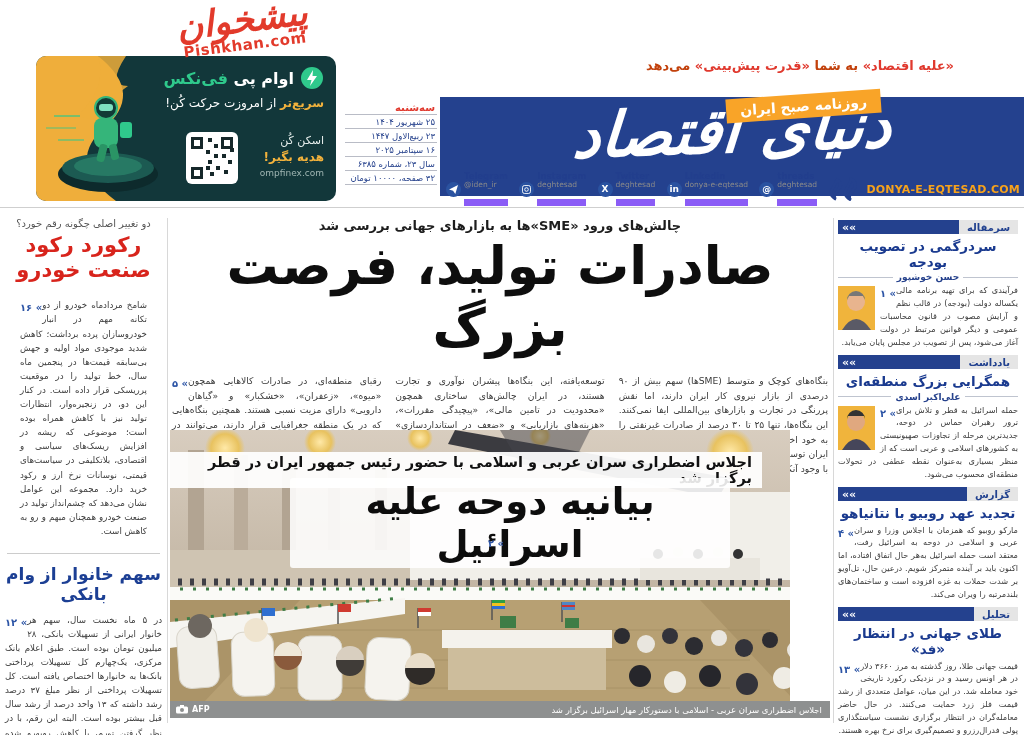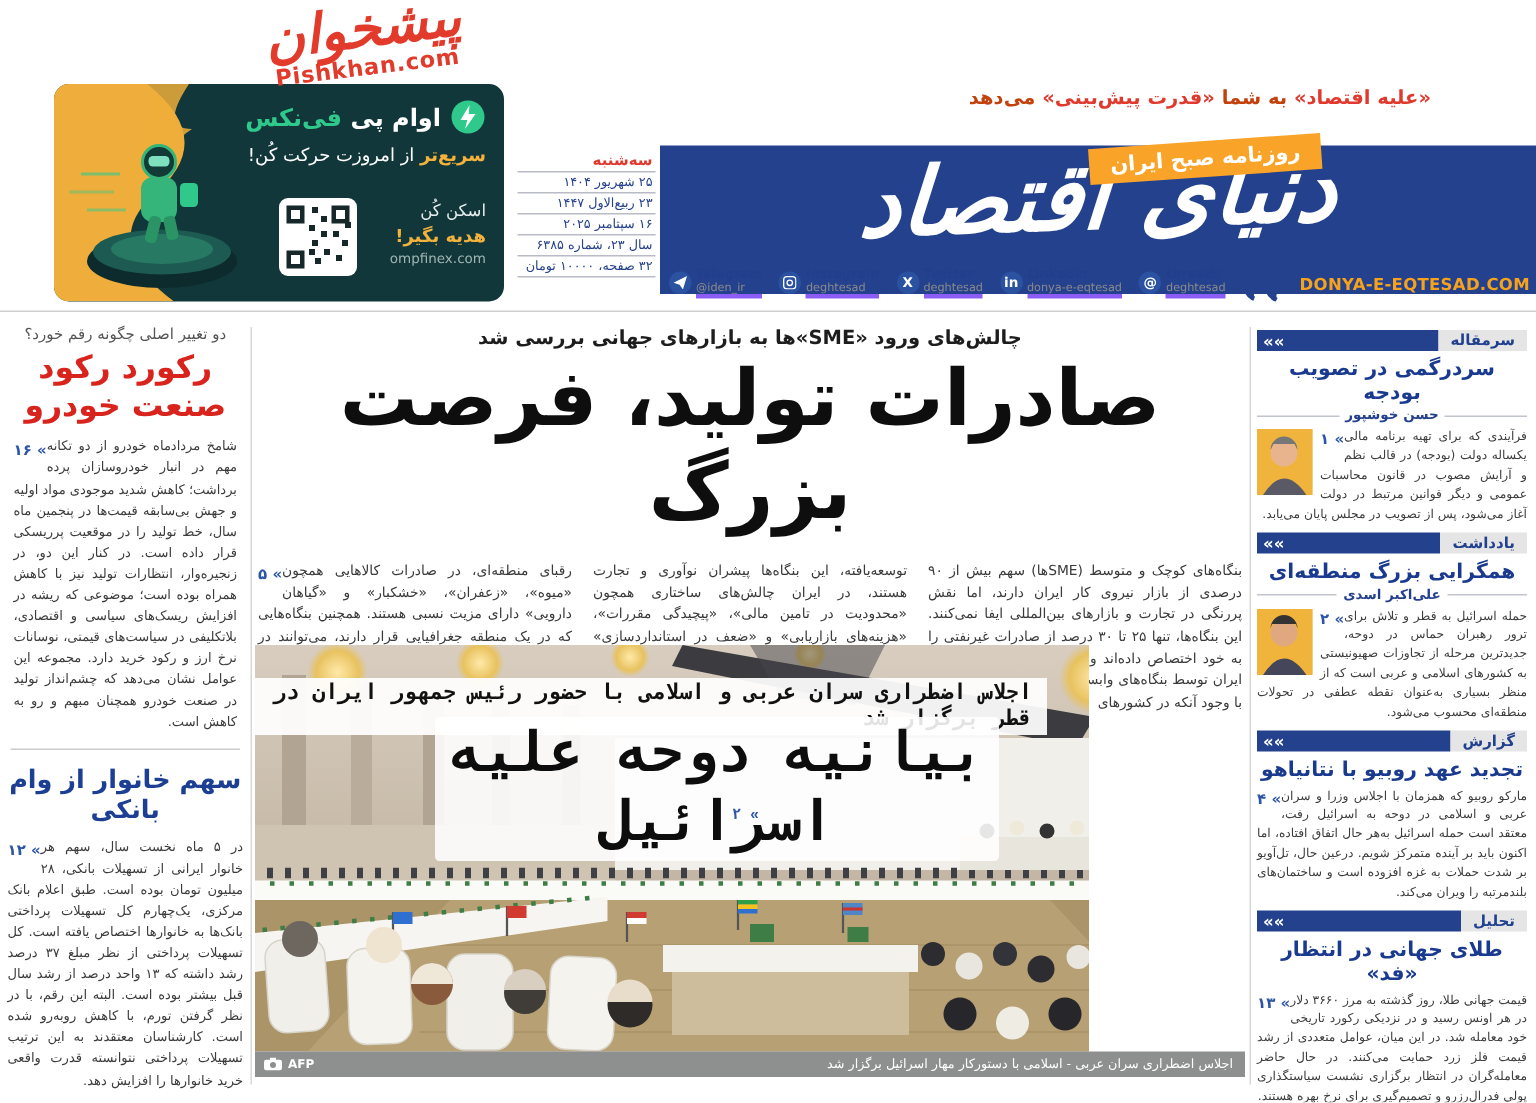--- a/index.html
+++ b/index.html
@@ -31,40 +31,40 @@
               font-style:italic;transform:rotate(-2deg) skewX(-6deg);z-index:5;line-height:1.5;white-space:nowrap;}
   #badge{left:726px;top:94px;background:#f9a428;color:#fff;font-weight:bold;font-size:14px;padding:4px 14px;
          transform:rotate(-4deg);z-index:6;direction:rtl;}
   #dates{left:345px;top:100px;width:92px;direction:rtl;}
   #dates .drow{font-size:8.5px;color:#25418c;text-align:left;padding:2px 2px 1px 2px;border-bottom:1px solid #b9bcc6;direction:rtl;text-align:right;}
   #dates .drow.first{color:#e0392e;font-weight:bold;font-size:10px;border-bottom:1px solid #b9bcc6;}
   #socials{left:446px;top:176px;width:574px;height:26px;display:flex;align-items:center;justify-content:space-between;}
   .soc{display:flex;align-items:center;gap:3px;}
   .soc .ic{width:15px;height:15px;border-radius:50%;background:#2a52a0;color:#fff;font-size:9px;font-weight:bold;
            display:flex;align-items:center;justify-content:center;flex:0 0 auto;}
-  .soc .tx{line-height:1.05;border-bottom:3px solid #8b5cf6;padding-bottom:0;}
+  .soc .tx{line-height:1.05;border-bottom:7px solid #8b5cf6;padding-bottom:11px;}
   .soc .nm{font-size:8.5px;font-weight:bold;color:#223e8d;display:block;}
   .soc .hd{font-size:7.5px;color:#8a8a8a;display:block;}
   #site-url{font-size:11px;font-weight:bold;color:#f7a21b;letter-spacing:.2px;display:flex;align-items:center;gap:4px;}
   #hdr-rule{left:0;top:207px;width:1024px;height:1px;background:#cfcfcf;}
 
   
   .vrule{top:218px;width:1px;height:505px;background:#d8d8d8;}
 
   
   #lead{left:172px;top:218px;width:656px;text-align:center;}
   #lead-kicker{font-size:13px;font-weight:bold;color:#1d1d1d;direction:rtl;}
   #lead-headline{font-size:52px;font-weight:bold;color:#0e0e0e;direction:rtl;line-height:1.2;margin-top:2px;letter-spacing:-1px;}
   #lead-body{display:flex;flex-direction:row-reverse;gap:14px;margin-top:14px;text-align:justify;}
   #lead-body .lcol{flex:1;direction:rtl;font-size:9.2px;line-height:1.6;color:#3a3a3a;}
   .ref{color:#2d55a6;font-weight:bold;font-size:10px;direction:ltr;unicode-bidi:embed;white-space:nowrap;}
   .ref.fl{float:left;margin-top:2px;}
 
   
-  #photo{left:170px;top:430px;width:556px;height:271px;overflow:hidden;background:#b9ac9b;font-family:Liberation Mono, monospace;}
+  #photo{left:170px;top:430px;width:620px;height:271px;overflow:hidden;background:#b9ac9b;}
   #ph-kicker{position:absolute;top:22px;right:28px;background:rgba(255,255,255,.93);padding:2px 10px;
              font-size:14.5px;font-weight:bold;color:#111;direction:rtl;}
   #ph-headline{position:absolute;top:48px;left:120px;right:60px;text-align:center;font-size:37px;font-weight:bold;
                color:#0d0d0d;direction:rtl;background:rgba(255,255,255,.88);padding:2px 8px;border-radius:3px;}
   #ph-ref{position:absolute;top:108px;left:318px;}
   #caption{left:170px;top:701px;width:660px;height:17px;background:#8e9090;color:#fff;display:flex;
            align-items:center;justify-content:space-between;padding:0;box-sizing:border-box;}
   #caption .cap-tx{font-size:8.5px;direction:rtl;padding-right:8px;}
   #caption .credit{display:flex;align-items:center;gap:4px;padding-left:6px;font-size:8px;font-weight:bold;}
 
@@ -355,21 +355,21 @@
         <circle cx="6" cy="5" r="2" fill="#8e9090"></circle>
       </svg>
       <span>AFP</span>
     </span>
     <span class="cap-tx">اجلاس اضطراری سران عربی - اسلامی با دستورکار مهار اسرائیل برگزار شد</span>
   </div>
 
   <div id="leftcol" class="abs">
     <div class="k1">دو تغییر اصلی چگونه رقم خورد؟</div>
     <div id="a1-headline">رکورد رکود صنعت خودرو</div>
-    <p class="sbody" style="margin:4px;">
+    <p class="sbody" style="margin:15px;">
       <b class="ref fl">۱۶ «</b><span>شامخ مردادماه خودرو از دو تکانه مهم در انبار خودروسازان پرده برداشت؛ کاهش شدید موجودی مواد اولیه و جهش بی‌سابقه قیمت‌ها در پنجمین ماه سال، خط تولید را در موقعیت پرریسکی قرار داده است. در کنار این دو، در زنجیره‌وار، انتظارات تولید نیز با کاهش همراه بوده است؛ موضوعی که ریشه در افزایش ریسک‌های سیاسی و اقتصادی، بلاتکلیفی در سیاست‌های قیمتی، نوسانات نرخ ارز و رکود خرید دارد. مجموعه این عوامل نشان می‌دهد که چشم‌انداز تولید در صنعت خودرو همچنان مبهم و رو به کاهش است.</span>
     </p>
     <div class="ldiv"></div>
     <div id="a2-headline">سهم خانوار از وام بانکی</div>
     <p class="sbody" style="margin:0;">
       <b class="ref fl">۱۲ «</b><span>در ۵ ماه نخست سال، سهم هر خانوار ایرانی از تسهیلات بانکی، ۲۸ میلیون تومان بوده است. طبق اعلام بانک مرکزی، یک‌چهارم کل تسهیلات پرداختی بانک‌ها به خانوارها اختصاص یافته است. کل تسهیلات پرداختی از نظر مبلغ ۳۷ درصد رشد داشته که ۱۳ واحد درصد از رشد سال قبل بیشتر بوده است. البته این رقم، با در نظر گرفتن تورم، با کاهش روبه‌رو شده است. کارشناسان معتقدند به این ترتیب تسهیلات پرداختی نتوانسته قدرت واقعی خرید خانوارها را افزایش دهد.</span>
     </p>
 
   </div>
 

